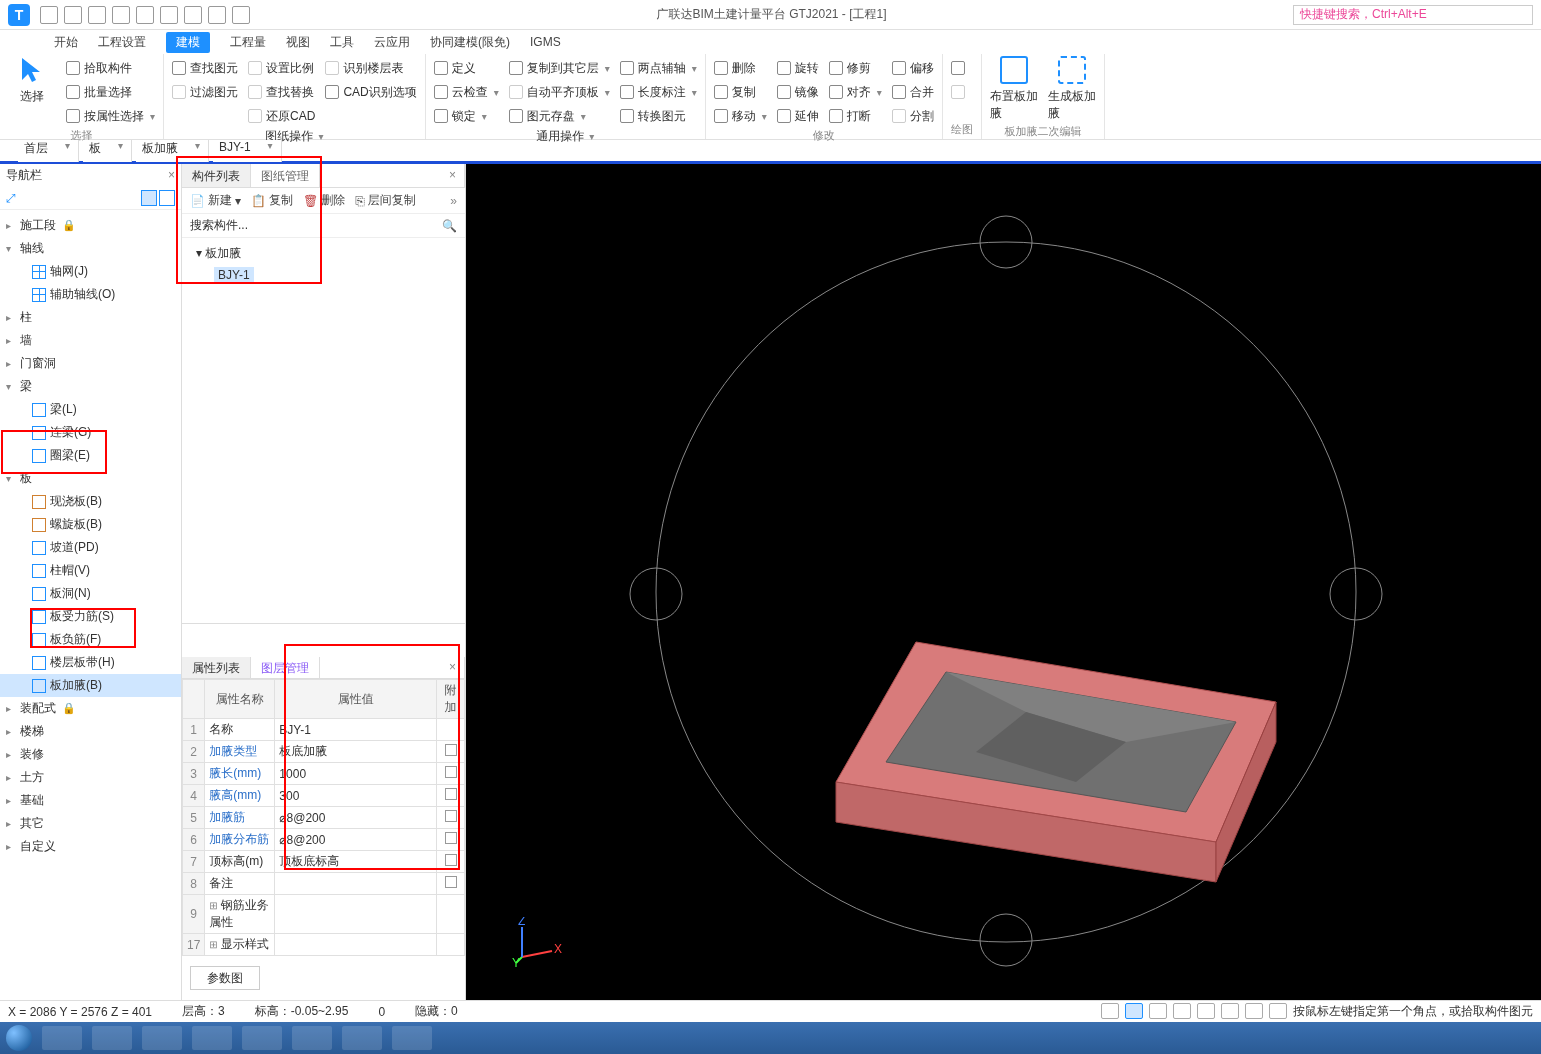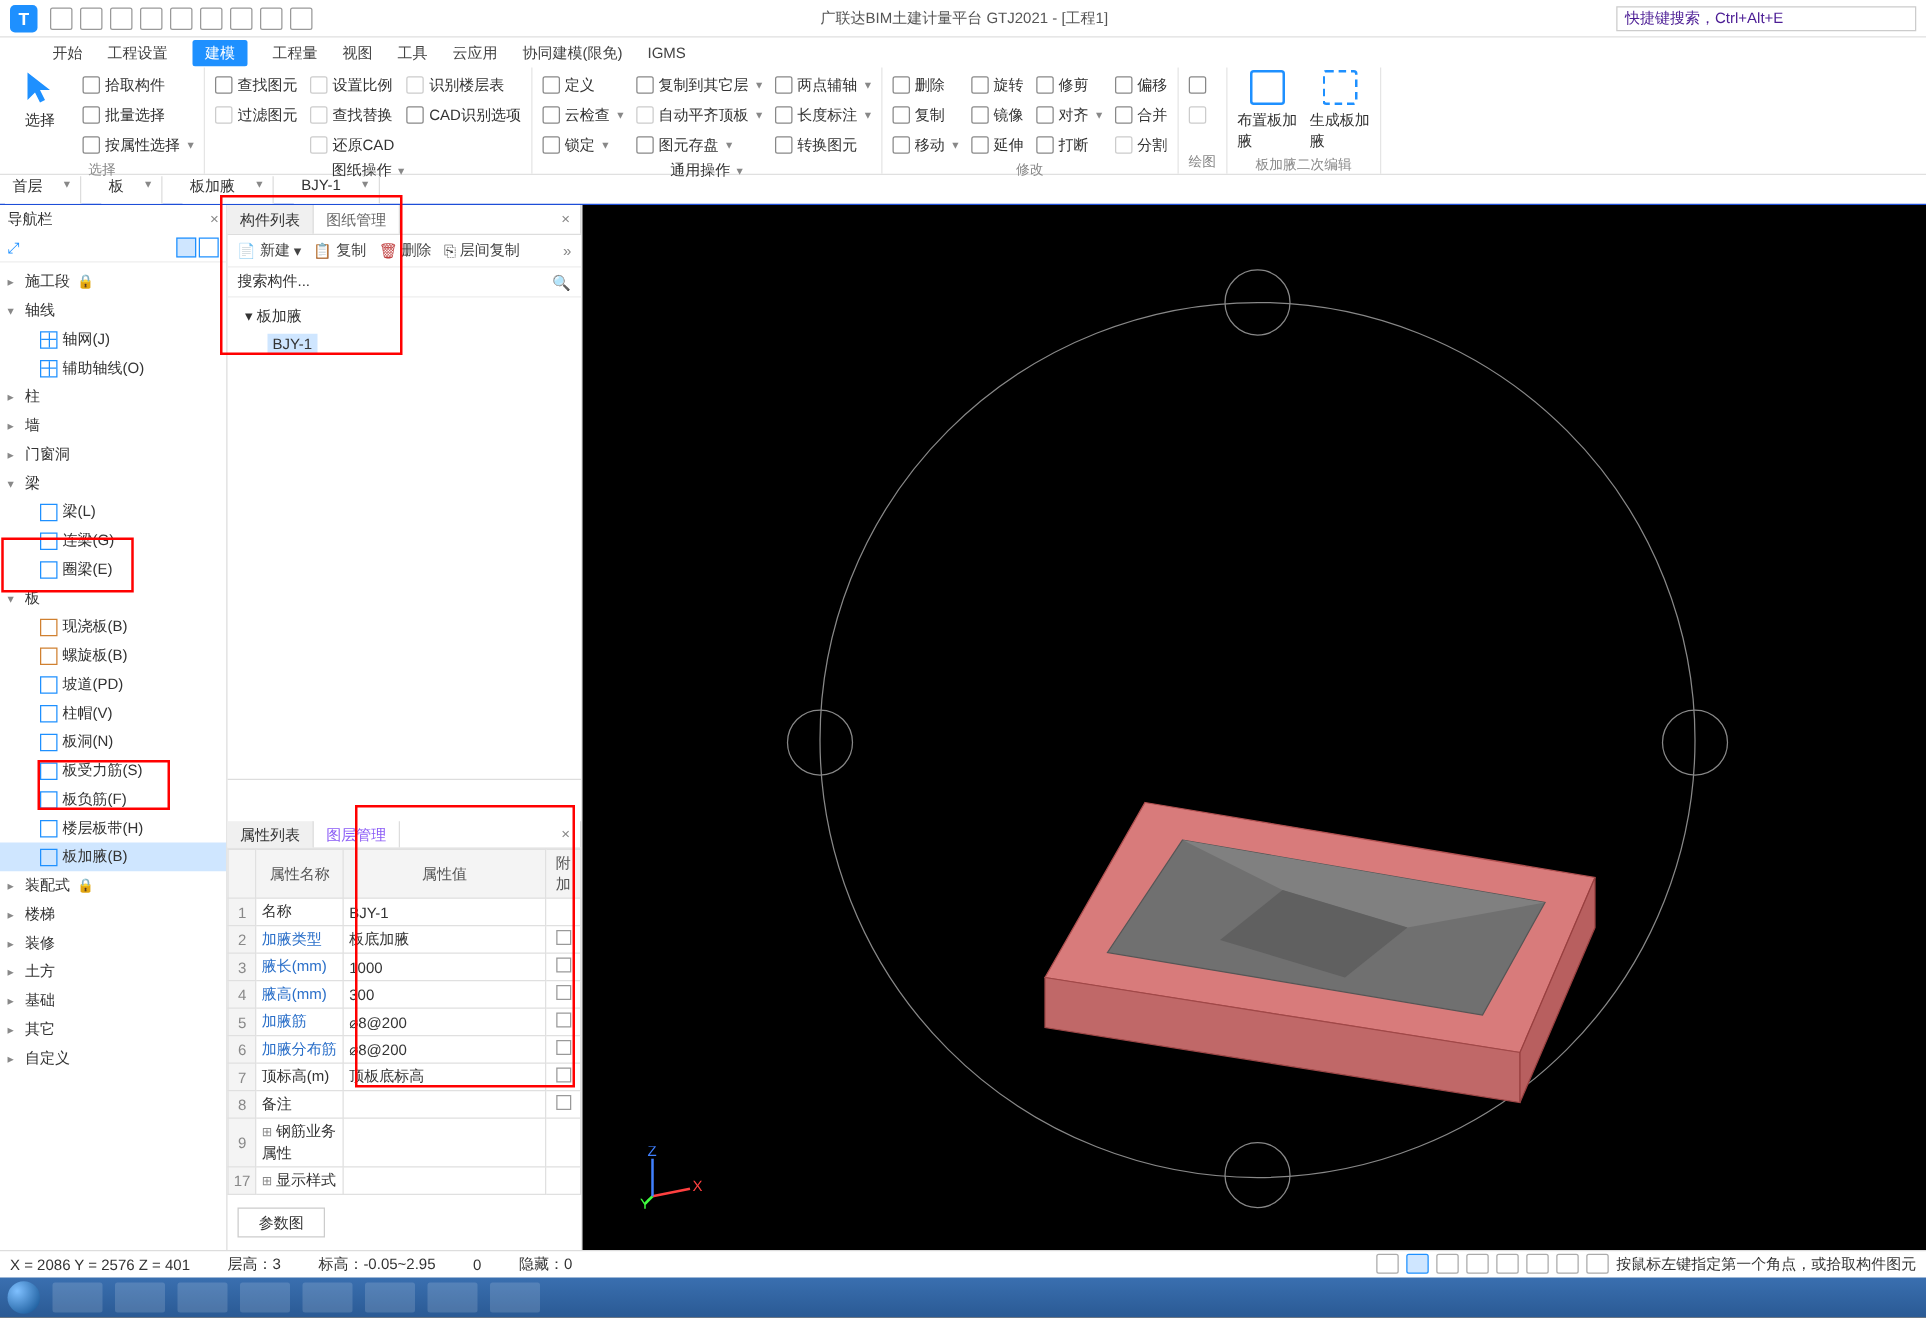--- a/index.html
+++ b/index.html
@@ -5,43 +5,43 @@
 * { margin:0; padding:0; box-sizing:border-box; font-family:"Microsoft YaHei",sans-serif; font-size:12px; color:#333; }
 body { background:#fff; width:1541px; height:1054px; overflow:hidden; position:relative; }
 .row { display:flex; align-items:center; }
 
 
 .titlebar { height:30px; background:#fff; border-bottom:1px solid #e0e0e0; padding:0 8px; }
 .titlebar .logo { width:22px; height:22px; background:#1e90ff; border-radius:4px; margin-right:10px; display:flex; align-items:center; justify-content:center; color:#fff; font-weight:bold; font-size:14px; }
 .titlebar .qat { gap:6px; }
 .titlebar .qat span { width:18px; height:18px; border:1px solid #999; border-radius:2px; }
 .titlebar .title { flex:1; text-align:center; color:#555; }
-.titlebar .search { width:240px; height:20px; border:1px solid #ccc; padding:0 6px; color:#4c1d95; }
-
-
-.menubar { height:24px; padding-left:42px; gap:20px; }
+.titlebar .search { width:240px; height:20px; border:1px solid #ccc; padding:0 6px; color:#ec4899; }
+
+
+.menubar { height:24px; padding-left:42px; gap:20px;margin-left:12px; }
 .menubar span { color:#444; cursor:pointer; }
 .menubar .active { background:#1e90ff; color:#fff; padding:2px 10px; border-radius:2px; }
 
 
 .ribbon { height:86px; border-bottom:1px solid #e0e0e0; display:flex; }
 .rgroup { border-right:1px solid #e5e5e5; padding:2px 8px 0 8px; display:flex; flex-direction:column; }
 .rgroup .body { flex:1; display:flex; gap:10px; align-items:flex-start; }
 .rgroup .label { text-align:center; color:#888; font-size:11px; padding:2px 0; }
 .rbtn { display:flex; align-items:center; gap:4px; color:#444; height:20px; white-space:nowrap; }
 .rbtn.dim { color:#bbb; }
 .ricon { width:14px; height:14px; border:1px solid #888; border-radius:2px; display:inline-block; }
 .ricon.dim { border-color:#ccc; }
 .bigbtn { display:flex; flex-direction:column; align-items:center; gap:4px; width:48px; }
 .bigicon { width:28px; height:28px; border:2px solid #1e90ff; border-radius:3px; }
 .vstack { display:flex; flex-direction:column; gap:4px; padding-top:2px; }
 .dd { font-size:10px; color:#888; margin-left:2px; }
 
 
-.filterrow { height:24px; border-bottom:1px solid #1d4ed8; padding-left:4px; gap:16px; }
+.filterrow { height:24px; border-bottom:3px solid #1d4ed8; padding-left:18px; gap:4px; }
 .filterrow .sel { border:none; border-right:1px solid #ddd; height:22px; padding:0 30px 0 6px; background:#fff; position:relative; }
 .filterrow .sel::after { content:"▾"; position:absolute; right:8px; color:#888; font-size:10px; }
 
 
 .main { display:flex; height:calc(100% - 30px - 24px - 86px - 24px - 22px - 32px); }
 .navpanel { width:182px; border-right:1px solid #ddd; display:flex; flex-direction:column; position:relative; }
 .navpanel .hdr { height:22px; padding:4px 6px; color:#666; display:flex; justify-content:space-between; align-items:center; }
 .navpanel .hdr .close { color:#888; }
 .navpanel .toolbar2 { height:24px; display:flex; justify-content:space-between; padding:0 6px; align-items:center; border-bottom:1px solid #eee; }
 .navpanel .toolbar2 .view { display:flex; gap:2px; }

